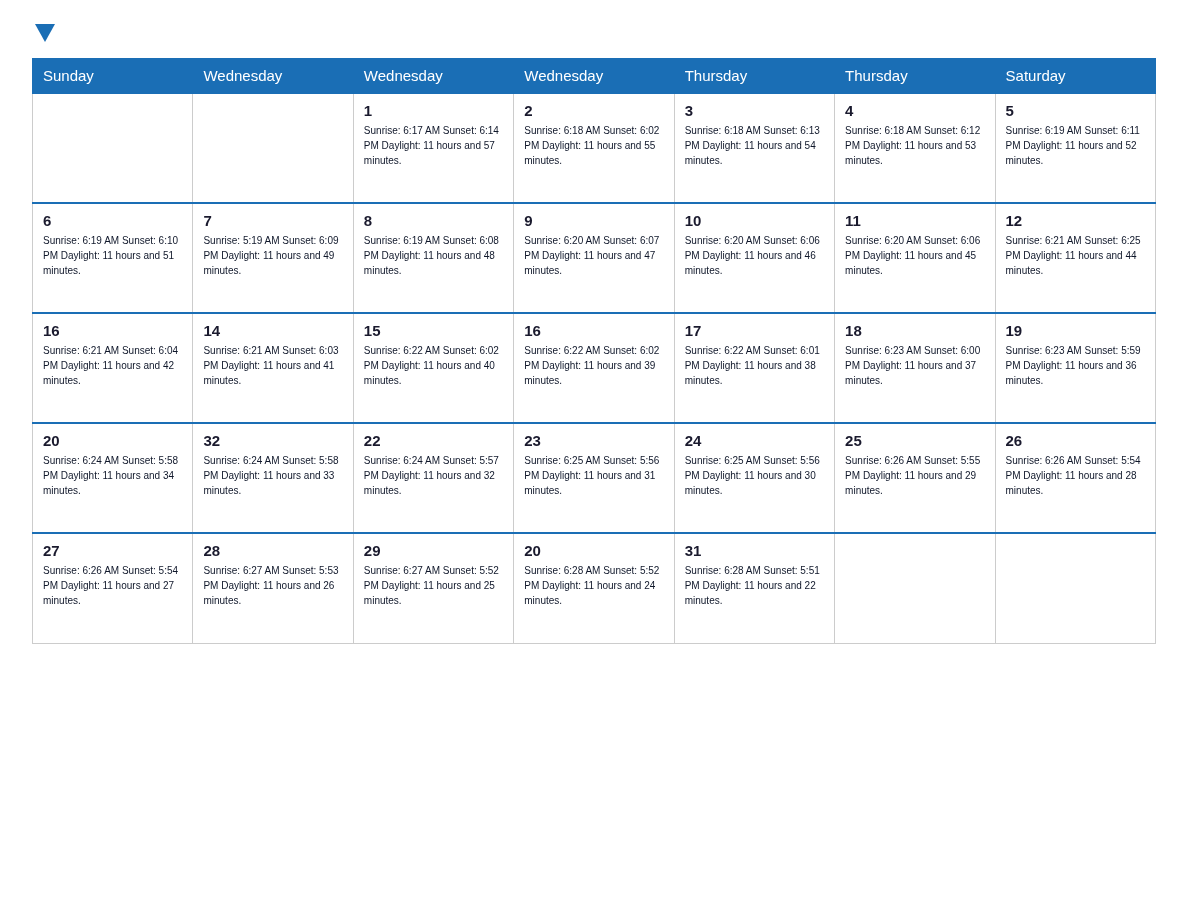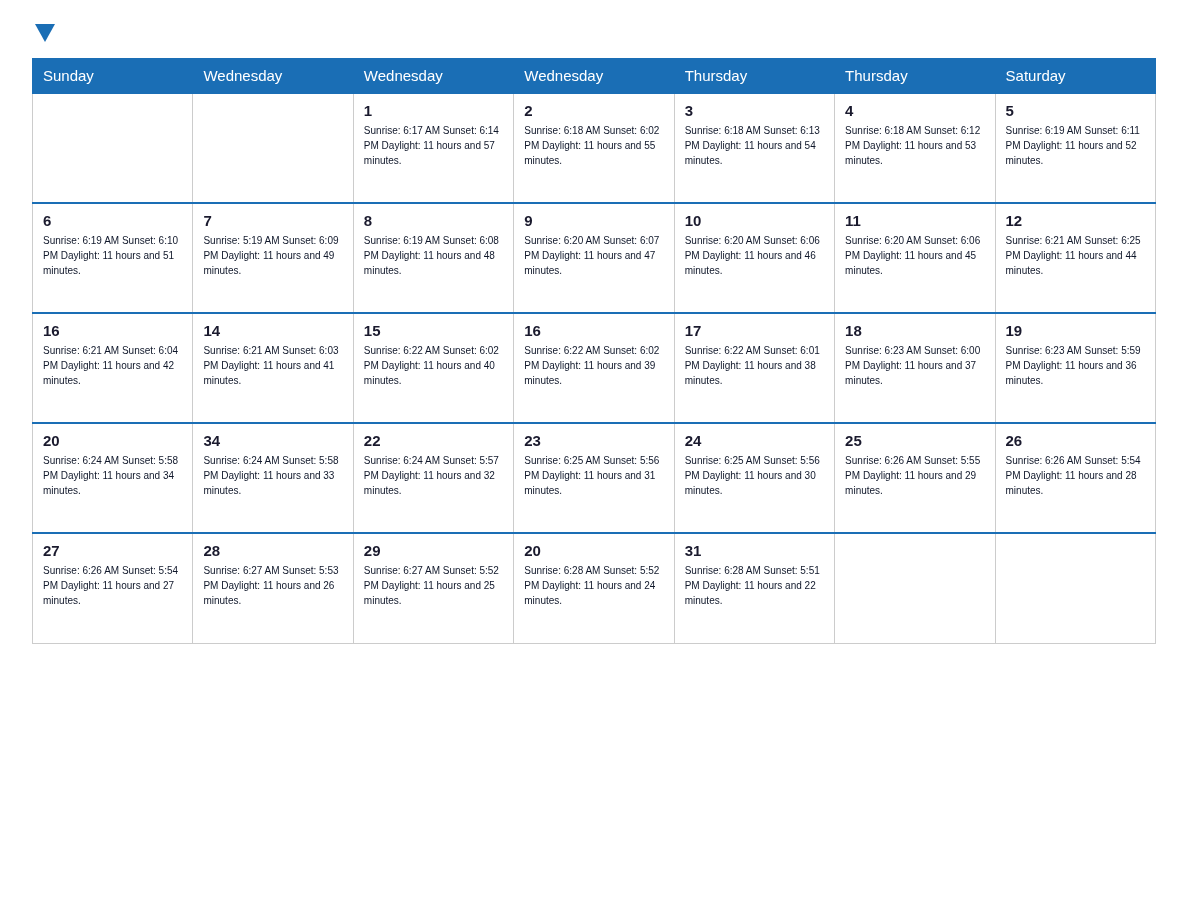--- a/index.html
+++ b/index.html
@@ -276,21 +276,21 @@
       </tr>
       <tr class="week-row">
         <td>
           <span class="day-number">20</span>
           <div class="day-info">Sunrise: 6:24 AM
 Sunset: 5:58 PM
 Daylight: 11 hours
 and 34 minutes.</div>
         </td>
         <td>
-          <span class="day-number">34</span>
+          <span class="day-number">32</span>
           <div class="day-info">Sunrise: 6:24 AM
 Sunset: 5:58 PM
 Daylight: 11 hours
 and 33 minutes.</div>
         </td>
         <td>
           <span class="day-number">22</span>
           <div class="day-info">Sunrise: 6:24 AM
 Sunset: 5:57 PM
 Daylight: 11 hours

